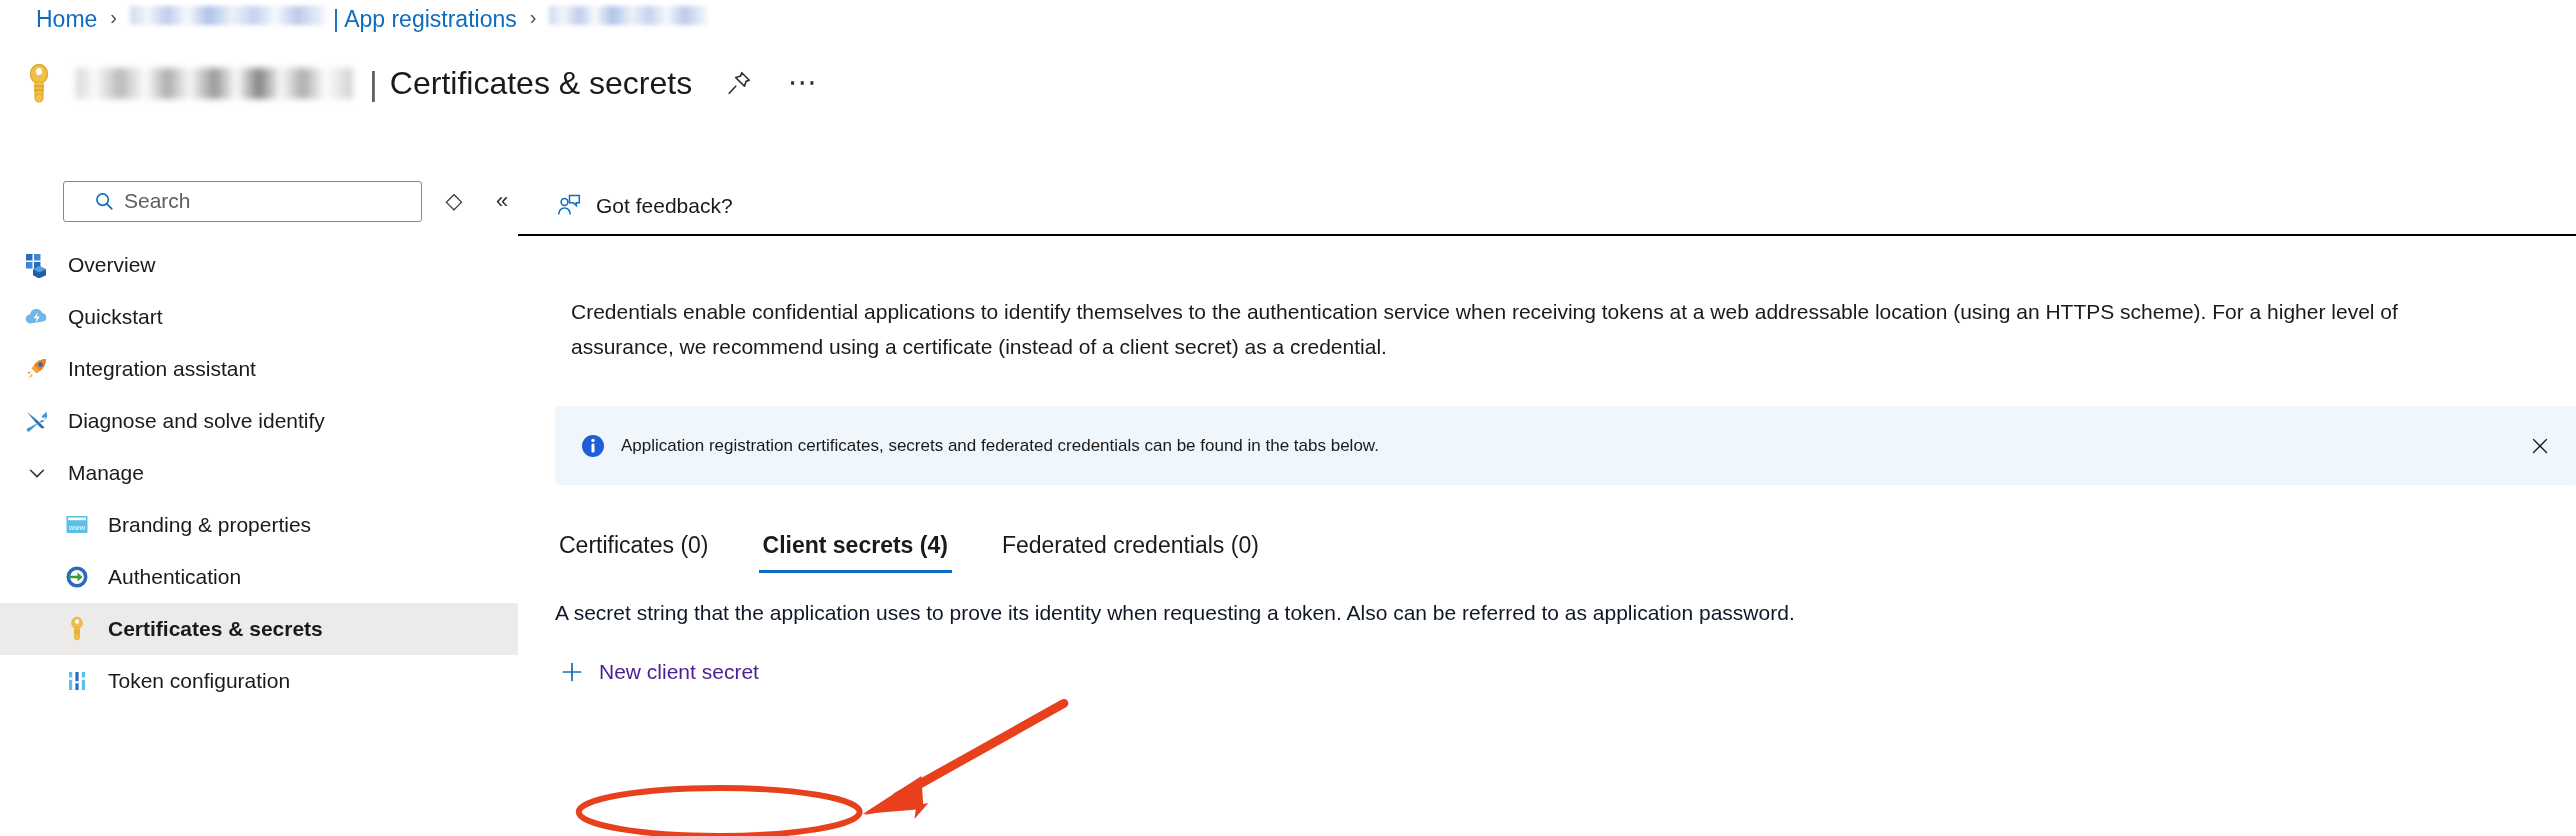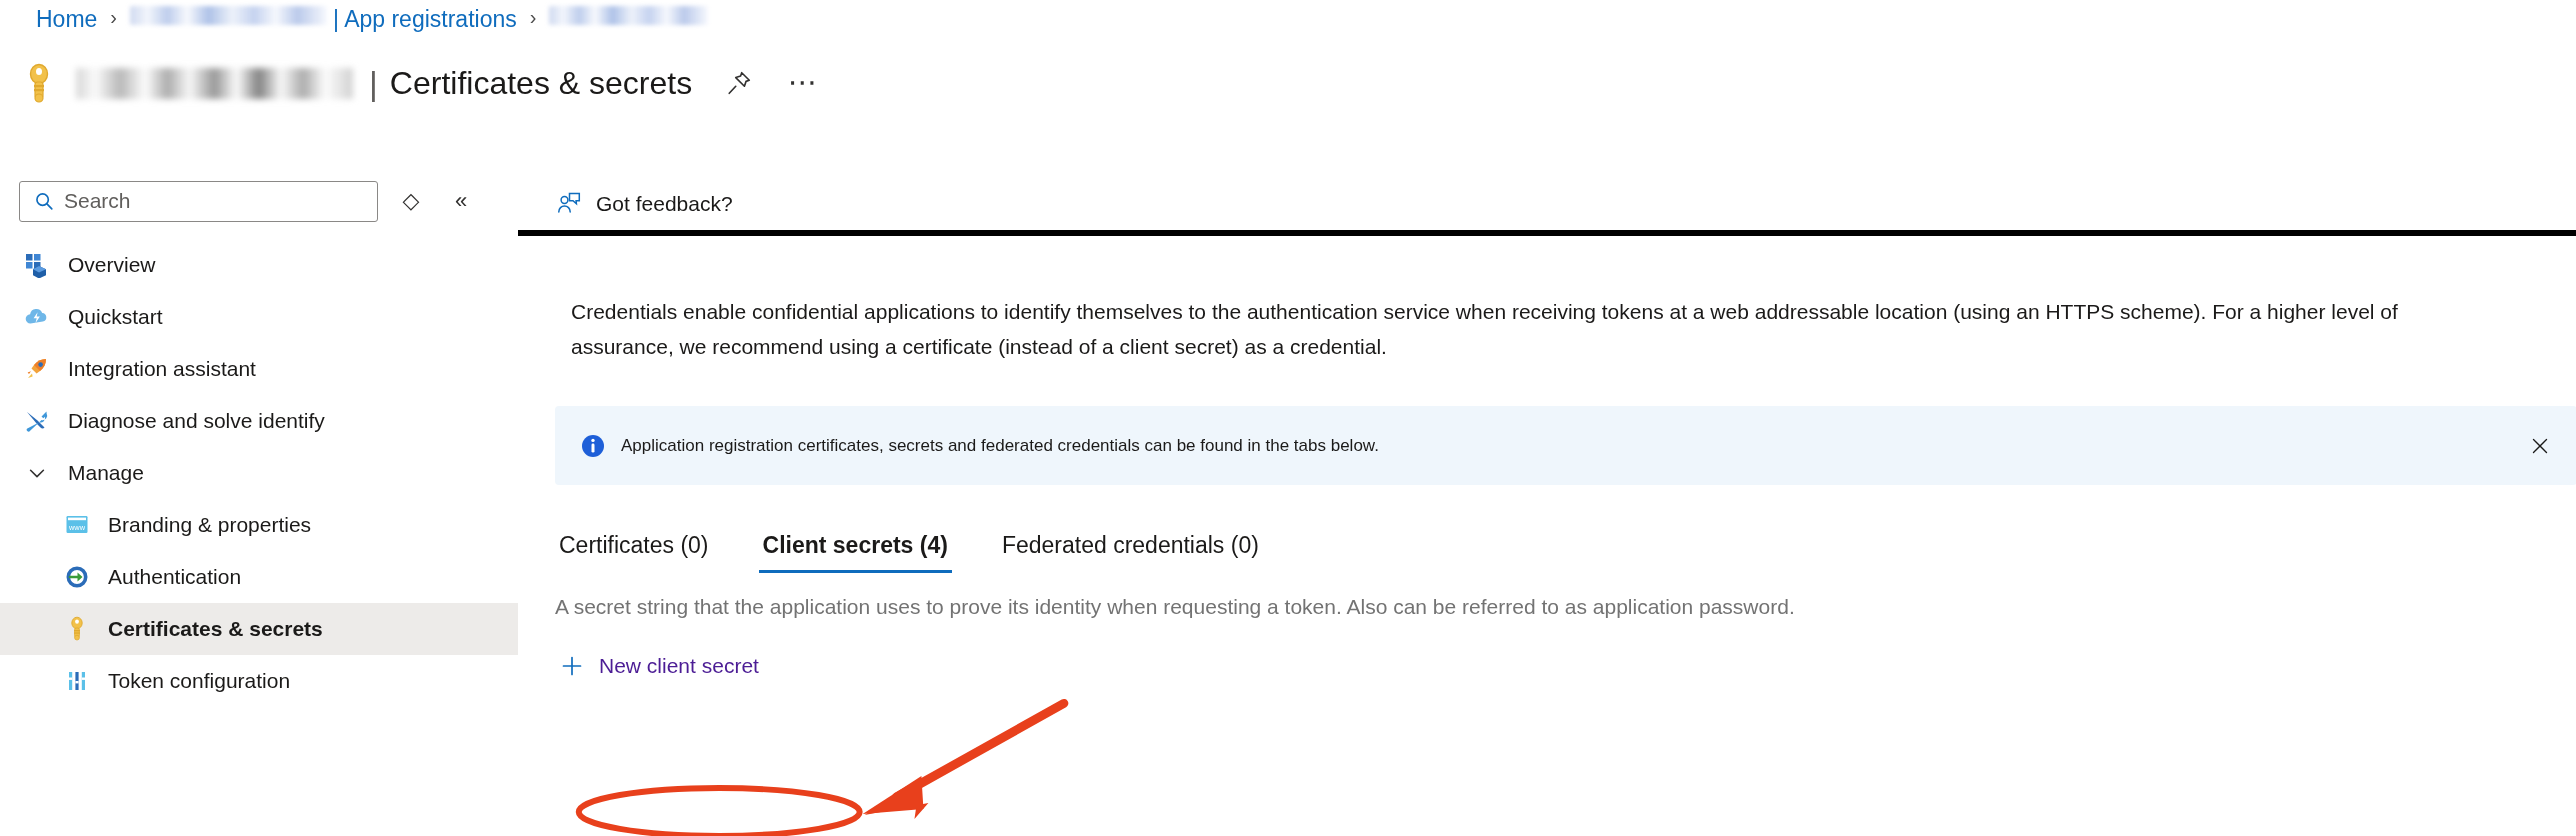--- a/index.html
+++ b/index.html
@@ -134,21 +134,22 @@
   }
   .search-box {
     width: 359px;
     height: 41px;
     border: 1px solid #8a8886;
     border-radius: 3px;
     background: #fff;
     display: flex;
     align-items: center;
     box-sizing: border-box;
-    padding-left: 12px;
+    padding-left: 28px;
+    margin-left: 44px;
   }
   .search-icon {
     flex: none;
     width: 24px;
     height: 24px;
     margin-right: 8px;
     display: flex;
     align-items: center;
     justify-content: center;
   }
@@ -221,21 +222,21 @@
     top: 177px;
     right: 0;
     bottom: 0;
     background: #ffffff;
   }
   .command-bar {
     height: 59px;
     display: flex;
     align-items: center;
     padding-left: 37px;
-    border-bottom: 6px solid #000000;
+    border-bottom: 2px solid #000000;
     box-sizing: border-box;
   }
   .cmd-btn {
     display: flex;
     align-items: center;
     cursor: pointer;
     font-size: 21px;
     color: #1b1a19;
   }
   .cmd-ico {
@@ -310,23 +311,23 @@
     cursor: pointer;
     border-bottom: 3px solid transparent;
     white-space: nowrap;
   }
   .tab.active {
     font-weight: bold;
     border-bottom-color: #0f6cbd;
   }
 
   .subdesc {
-    margin-top: 22px;
+    margin-top: 28px;
     font-size: 21px;
-    color: #737373;
+    color: #0f172a;
   }
 
   .new-secret-btn {
     margin-top: 27px;
     display: inline-flex;
     align-items: center;
     height: 40px;
     font-size: 21px;
     color: #4c1d95;
     cursor: pointer;

